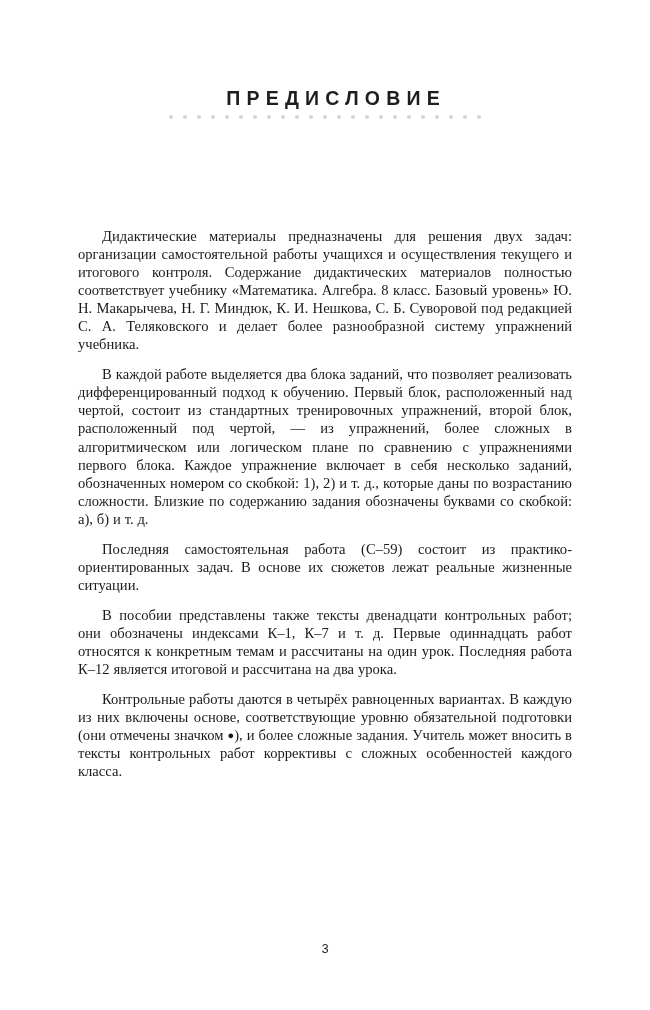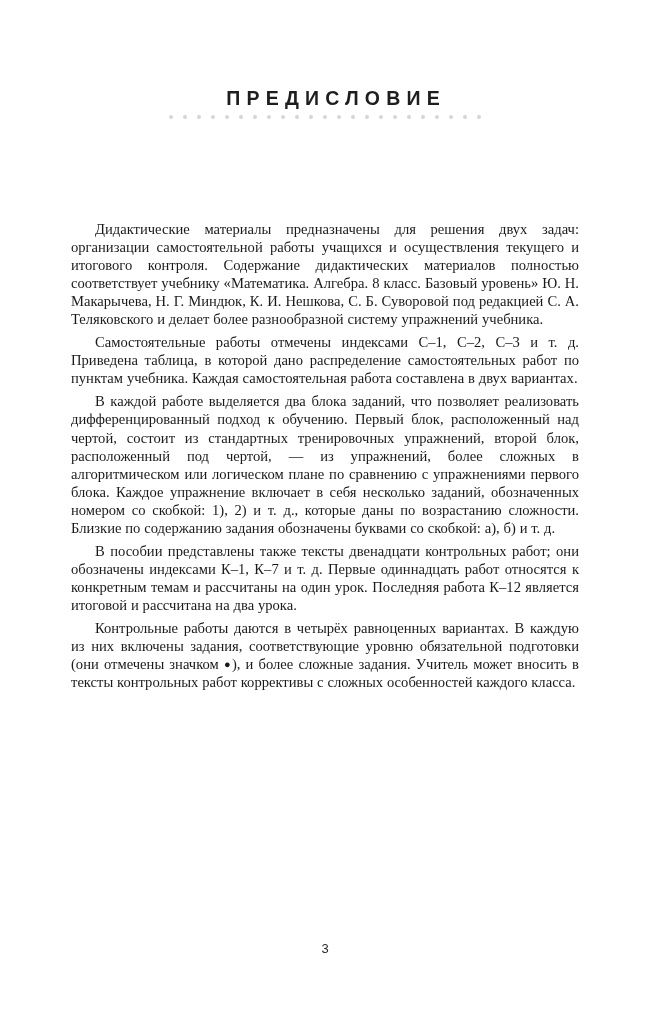--- a/index.html
+++ b/index.html
@@ -60,21 +60,21 @@
 
   
   .body-text {
     position: absolute;
     top: 215px;
     left: 66px;
     width: 518px;
   }
 
   .body-text p {
-    margin: 5px;
+    margin: 12px;
     text-align: justify;
     text-justify: inter-word;
     text-indent: 24px;
     font-size: 14.6px;
     line-height: 18.05px;
     word-spacing: 0.2px;
     hyphens: none;
   }
 
   .bullet-glyph {
@@ -124,21 +124,21 @@
       <span class="dot" style="background: rgb(214, 214, 216);"></span>
       <span class="dot" style="background: rgb(214, 214, 216);"></span>
       <span class="dot" style="background: rgb(214, 214, 216);"></span>
       <span class="dot" style="background: rgb(214, 214, 216);"></span>
       <span class="dot" style="background: rgb(214, 214, 216);"></span>
       <span class="dot" style="background: rgb(214, 214, 216);"></span>
     </div>
 
   <div class="body-text">
     <p>Дидактические материалы предназначены для решения двух задач: организации самостоятельной работы учащихся и осуществления текущего и итогового контроля. Содержание дидактических материалов полностью соответствует учебнику «Математика. Алгебра. 8 класс. Базовый уровень» Ю. Н. Макарычева, Н. Г. Миндюк, К. И. Нешкова, С. Б. Суворовой под редакцией С. А. Теляковского и делает более разнообразной систему упражнений учебника.</p>
-    <p>Самостоятельные работы отмечены индексами С–1, С–2, С–3 и т. д. Приведена таблица, в которой дано распределение самостоятельных работ по пунктам учебника. Каждая самостоятельная работа составлена в двух вариантах.</p>
     <p>В каждой работе выделяется два блока заданий, что позволяет реализовать дифференцированный подход к обучению. Первый блок, расположенный над чертой, состоит из стандартных тренировочных упражнений, второй блок, расположенный под чертой, — из упражнений, более сложных в алгоритмическом или логическом плане по сравнению с упражнениями первого блока. Каждое упражнение включает в себя несколько заданий, обозначенных номером со скобкой: 1), 2) и т. д., которые даны по возрастанию сложности. Близкие по содержанию задания обозначены буквами со скобкой: а), б) и т. д.</p>
+    <p>Последняя самостоятельная работа (С–59) состоит из практико-ориентированных задач. В основе их сюжетов лежат реальные жизненные ситуации.</p>
     <p>В пособии представлены также тексты двенадцати контрольных работ; они обозначены индексами К–1, К–7 и т. д. Первые одиннадцать работ относятся к конкретным темам и рассчитаны на один урок. Последняя работа К–12 является итоговой и рассчитана на два урока.</p>
-    <p><span>Контрольные работы даются в четырёх равноценных вариантах. В каждую из них включены задания, соответствующие уровню обязательной подготовки (они отмечены значком </span><span class="bullet-glyph">●</span><span>), и более сложные задания. Учитель может вносить в тексты контрольных работ коррективы с сложных особенностей каждого класса.</span></p>
+    <p><span>Контрольные работы даются в четырёх равноценных вариантах. В каждую из них включены основе, соответствующие уровню обязательной подготовки (они отмечены значком </span><span class="bullet-glyph">●</span><span>), и более сложные задания. Учитель может вносить в тексты контрольных работ коррективы с сложных особенностей каждого класса.</span></p>
   </div>
 
   <div class="page-number">3</div>
 
 </div>
 
 </body></html>

